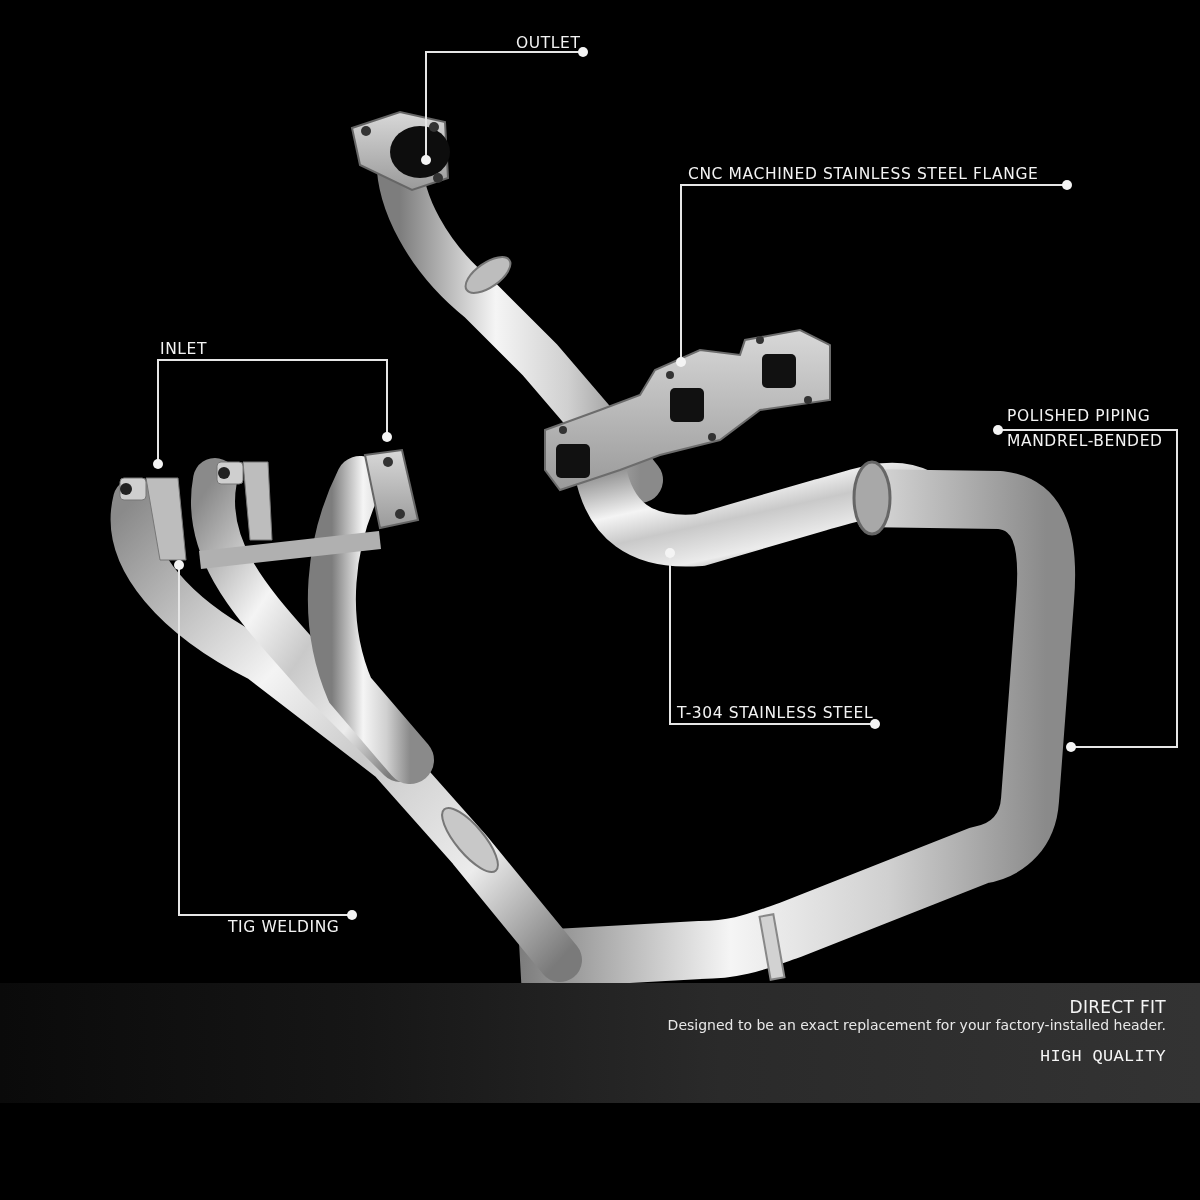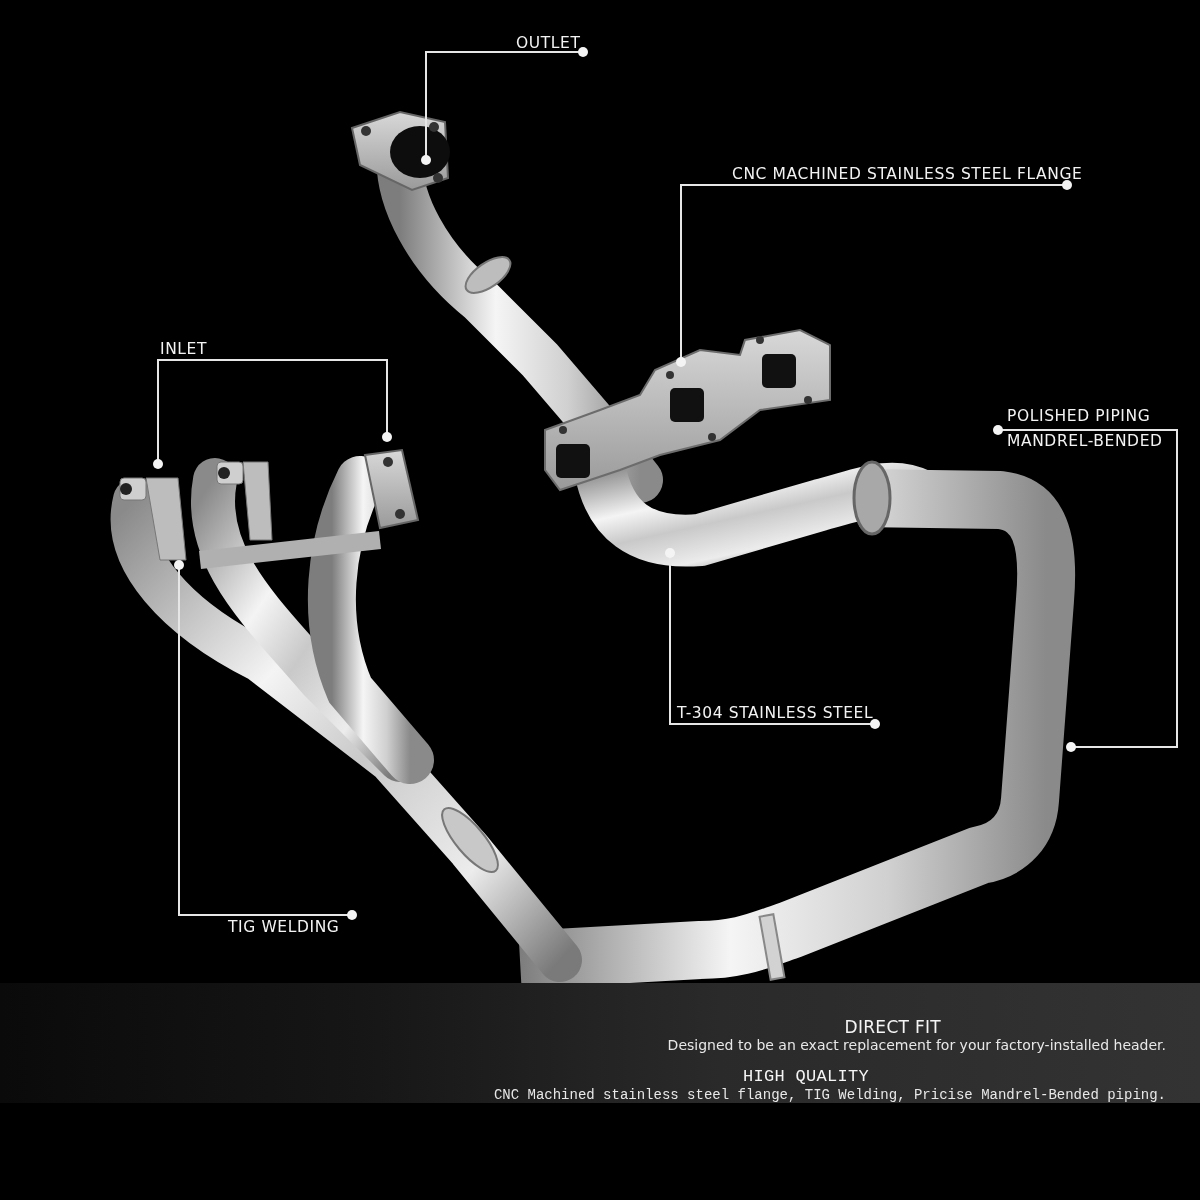--- a/index.html
+++ b/index.html
@@ -4,21 +4,21 @@
   <style>
     html, body { margin:0; padding:0; background:#000; }
     body { width:1200px; height:1200px; position:relative; overflow:hidden; font-family:"DejaVu Sans", "Liberation Sans", sans-serif; color:#f2f2f2; }
     .stage { position:absolute; left:0; top:0; width:1200px; height:1200px; background:#000; }
     svg.product { position:absolute; left:0; top:0; }
     .callout-line { position:absolute; background:#e6e6e6; }
     .dot { position:absolute; width:10px; height:10px; border-radius:50%; background:#f4f4f4; transform:translate(-5px,-5px); }
     .label { position:absolute; font-size:15.5px; letter-spacing:0.6px; color:#f3f3f3; white-space:nowrap; line-height:18px; font-weight:normal; }
     .band { position:absolute; left:0; top:983px; width:1200px; height:120px;
             background:linear-gradient(90deg, #0a0a0a 0%, #161616 30%, #2a2a2a 60%, #333 100%); }
-    .feature { position:absolute; right:34px; text-align:center;margin-top:20px; }
+    .feature { position:absolute; right:34px; text-align:right; }
     .feature .ftitle { font-size:17px; letter-spacing:0.3px; color:#f5f5f5; line-height:20px; }
     .feature .fdesc { font-size:14px; color:#e8e8e8; line-height:17px;padding-left:48px; }
   </style>
 </head>
 <body>
 
 <div class="stage">
 
   <svg class="product" width="1200" height="1200" viewBox="0 0 1200 1200">
     <defs>
@@ -91,21 +91,21 @@
   <div class="callout-line" style="left:425px; top:51px; width:158px; height:2px;"></div>
   <div class="callout-line" style="left:425px; top:51px; width:2px; height:109px;"></div>
   <div class="dot" style="left:583px; top:52px;"></div>
   <div class="dot" style="left:426px; top:160px;"></div>
   <div class="label" style="left:516px; top:34px;">OUTLET</div>
 
   <div class="callout-line" style="left:680px; top:184px; width:387px; height:2px;"></div>
   <div class="callout-line" style="left:680px; top:184px; width:2px; height:178px;"></div>
   <div class="dot" style="left:1067px; top:185px;"></div>
   <div class="dot" style="left:681px; top:362px;"></div>
-  <div class="label" style="left:688px; top:165px;margin-left:44px;">CNC MACHINED STAINLESS STEEL FLANGE</div>
+  <div class="label" style="left:688px; top:165px;">CNC MACHINED STAINLESS STEEL FLANGE</div>
 
   <div class="callout-line" style="left:157px; top:359px; width:230px; height:2px;"></div>
   <div class="callout-line" style="left:157px; top:359px; width:2px; height:105px;"></div>
   <div class="callout-line" style="left:386px; top:359px; width:2px; height:78px;"></div>
   <div class="dot" style="left:158px; top:464px;"></div>
   <div class="dot" style="left:387px; top:437px;"></div>
   <div class="label" style="left:160px; top:340px;">INLET</div>
 
   <div class="label" style="left:1007px; top:387px;margin-top:45px;">MANDREL-BENDED</div>
   <div class="label" style="left:1007px; top:407px;">POLISHED PIPING</div>
@@ -127,15 +127,14 @@
   <div class="dot" style="left:352px; top:915px;"></div>
   <div class="label" style="left:228px; top:894px;margin-top:24px;">TIG WELDING</div>
 
   <div class="band"></div>
   <div class="feature" style="top:997px;">
     <div class="ftitle">DIRECT FIT</div>
     <div class="fdesc">Designed to be an exact replacement for your factory-installed header.</div>
   </div>
   <div class="feature" style="top:1047px;font-family:Liberation Mono, monospace;">
     <div class="ftitle">HIGH QUALITY</div>
-    <div class="fdesc">CNC Machined stainless steel flange, TIG Welding, Pricise Mandrel-Bended piping.</div>
   </div>
 </div>
 
 </body></html>

